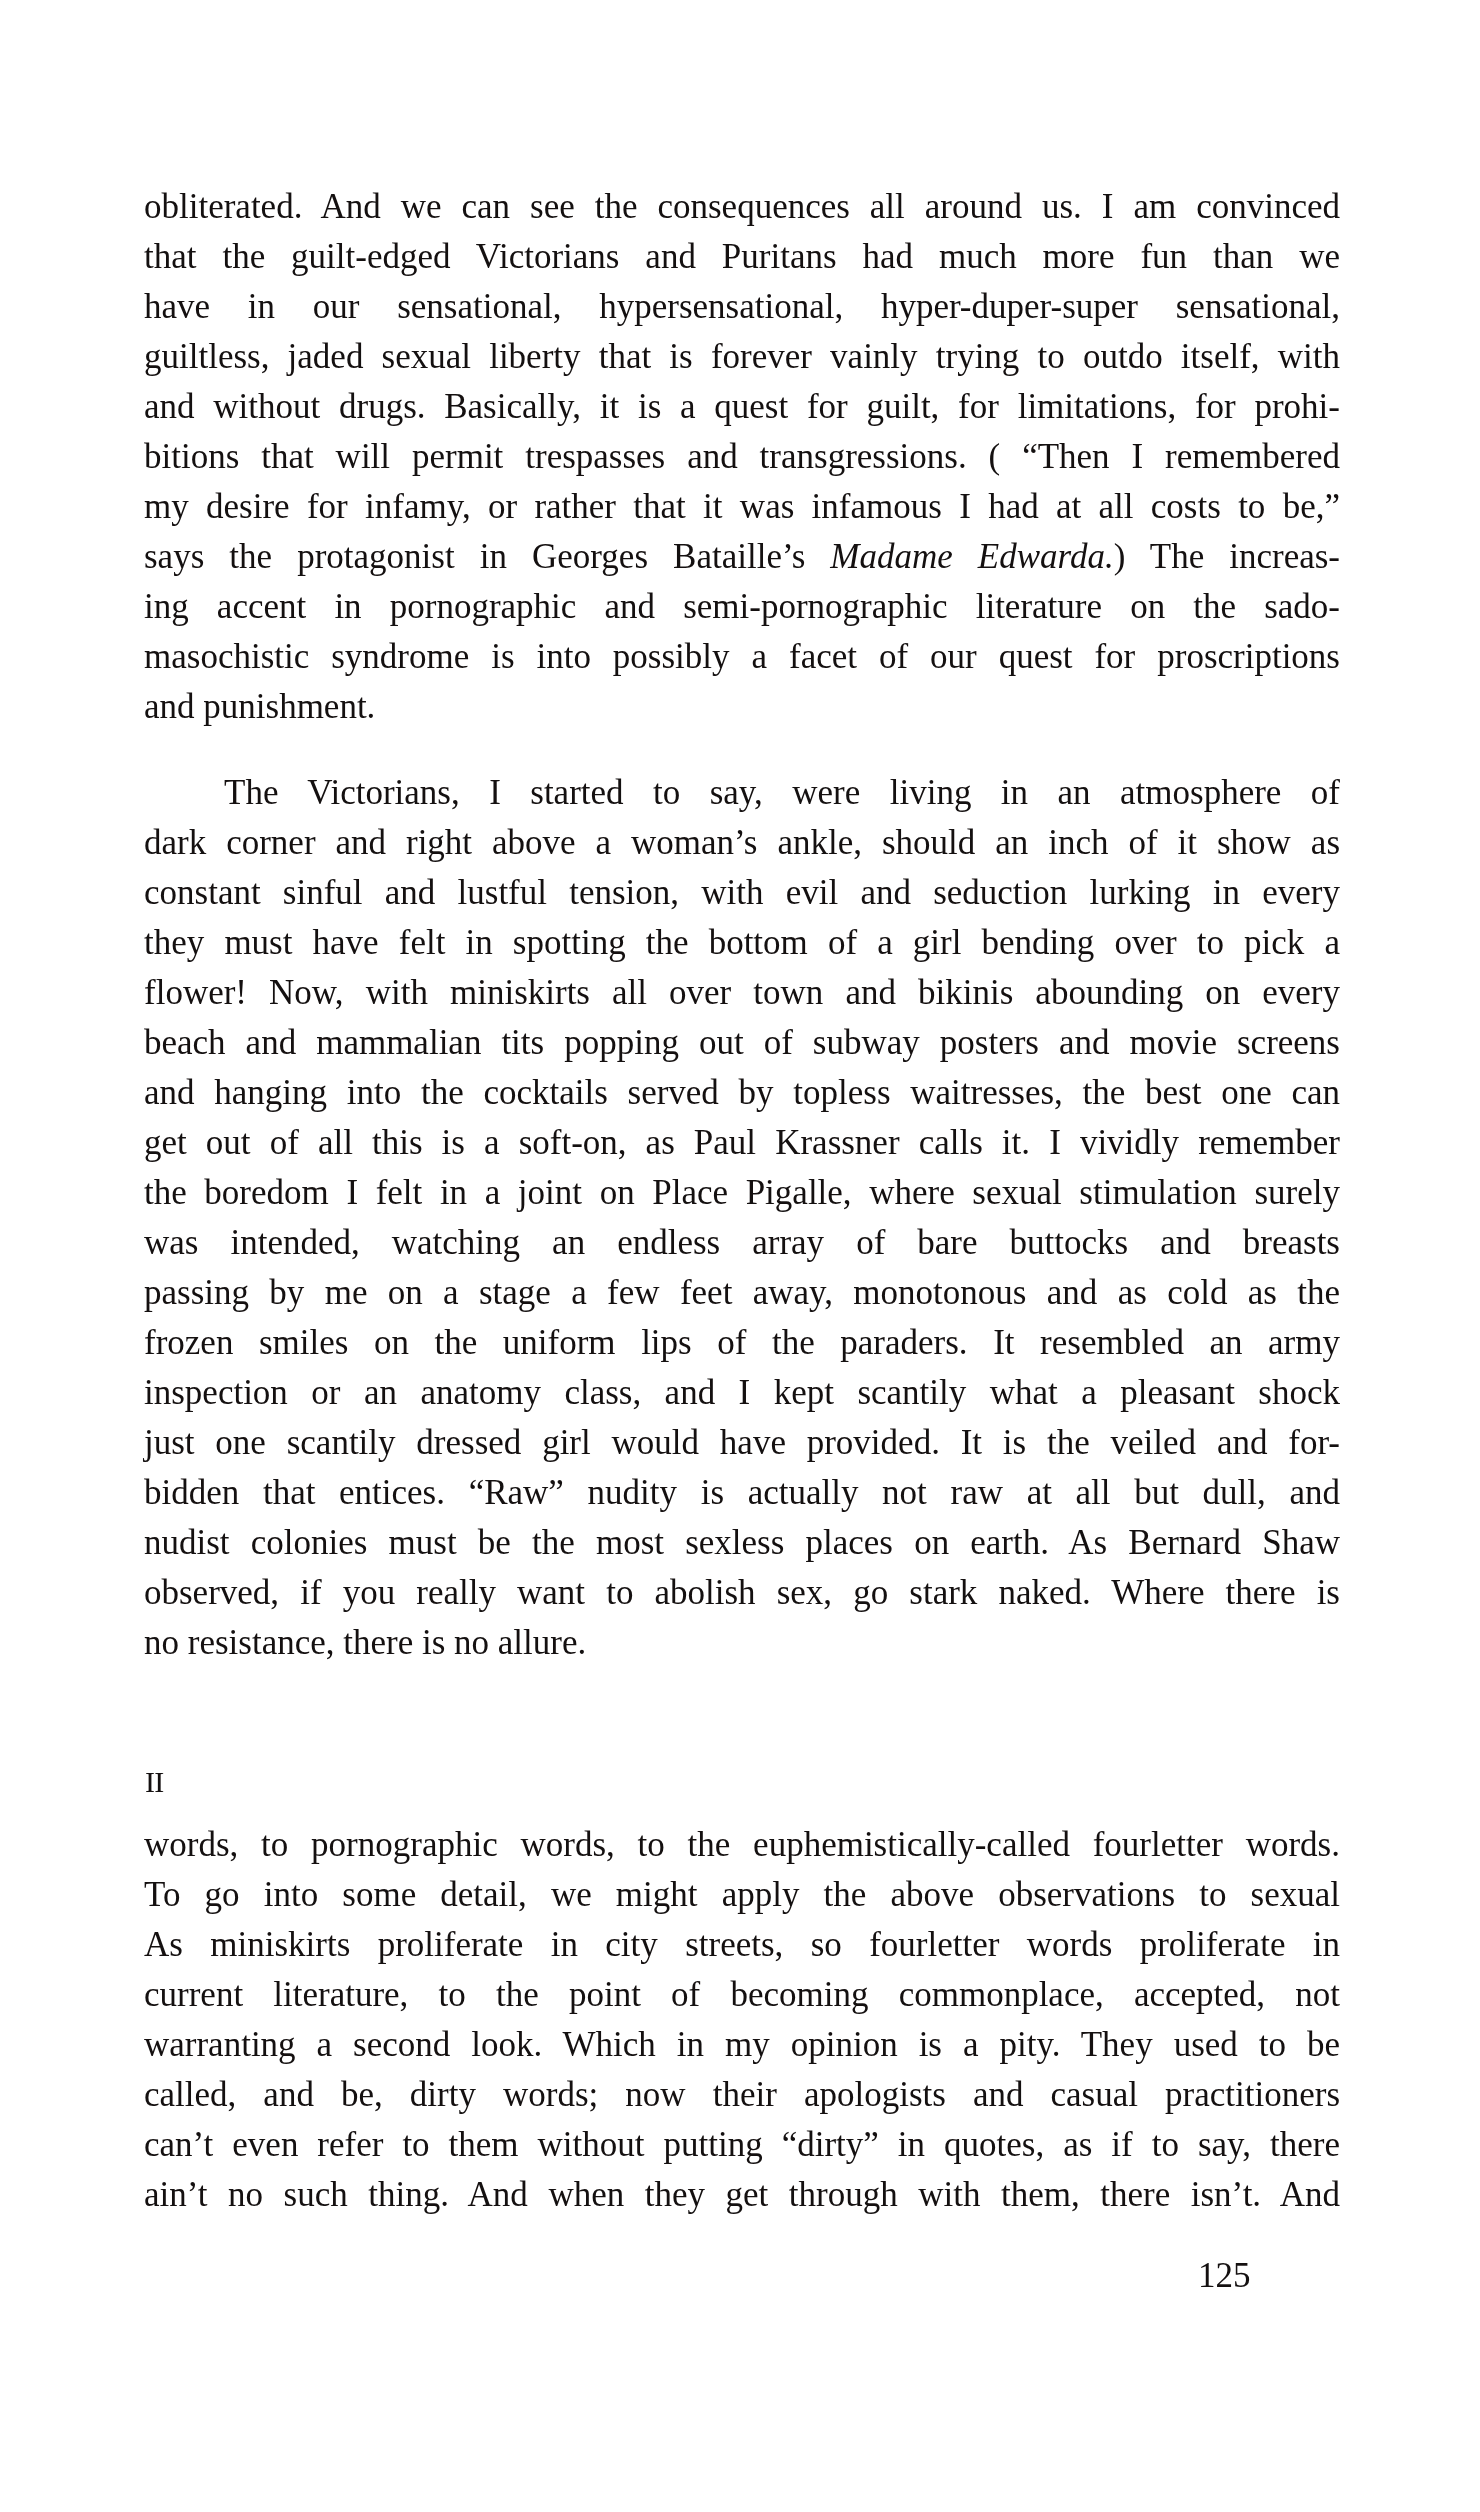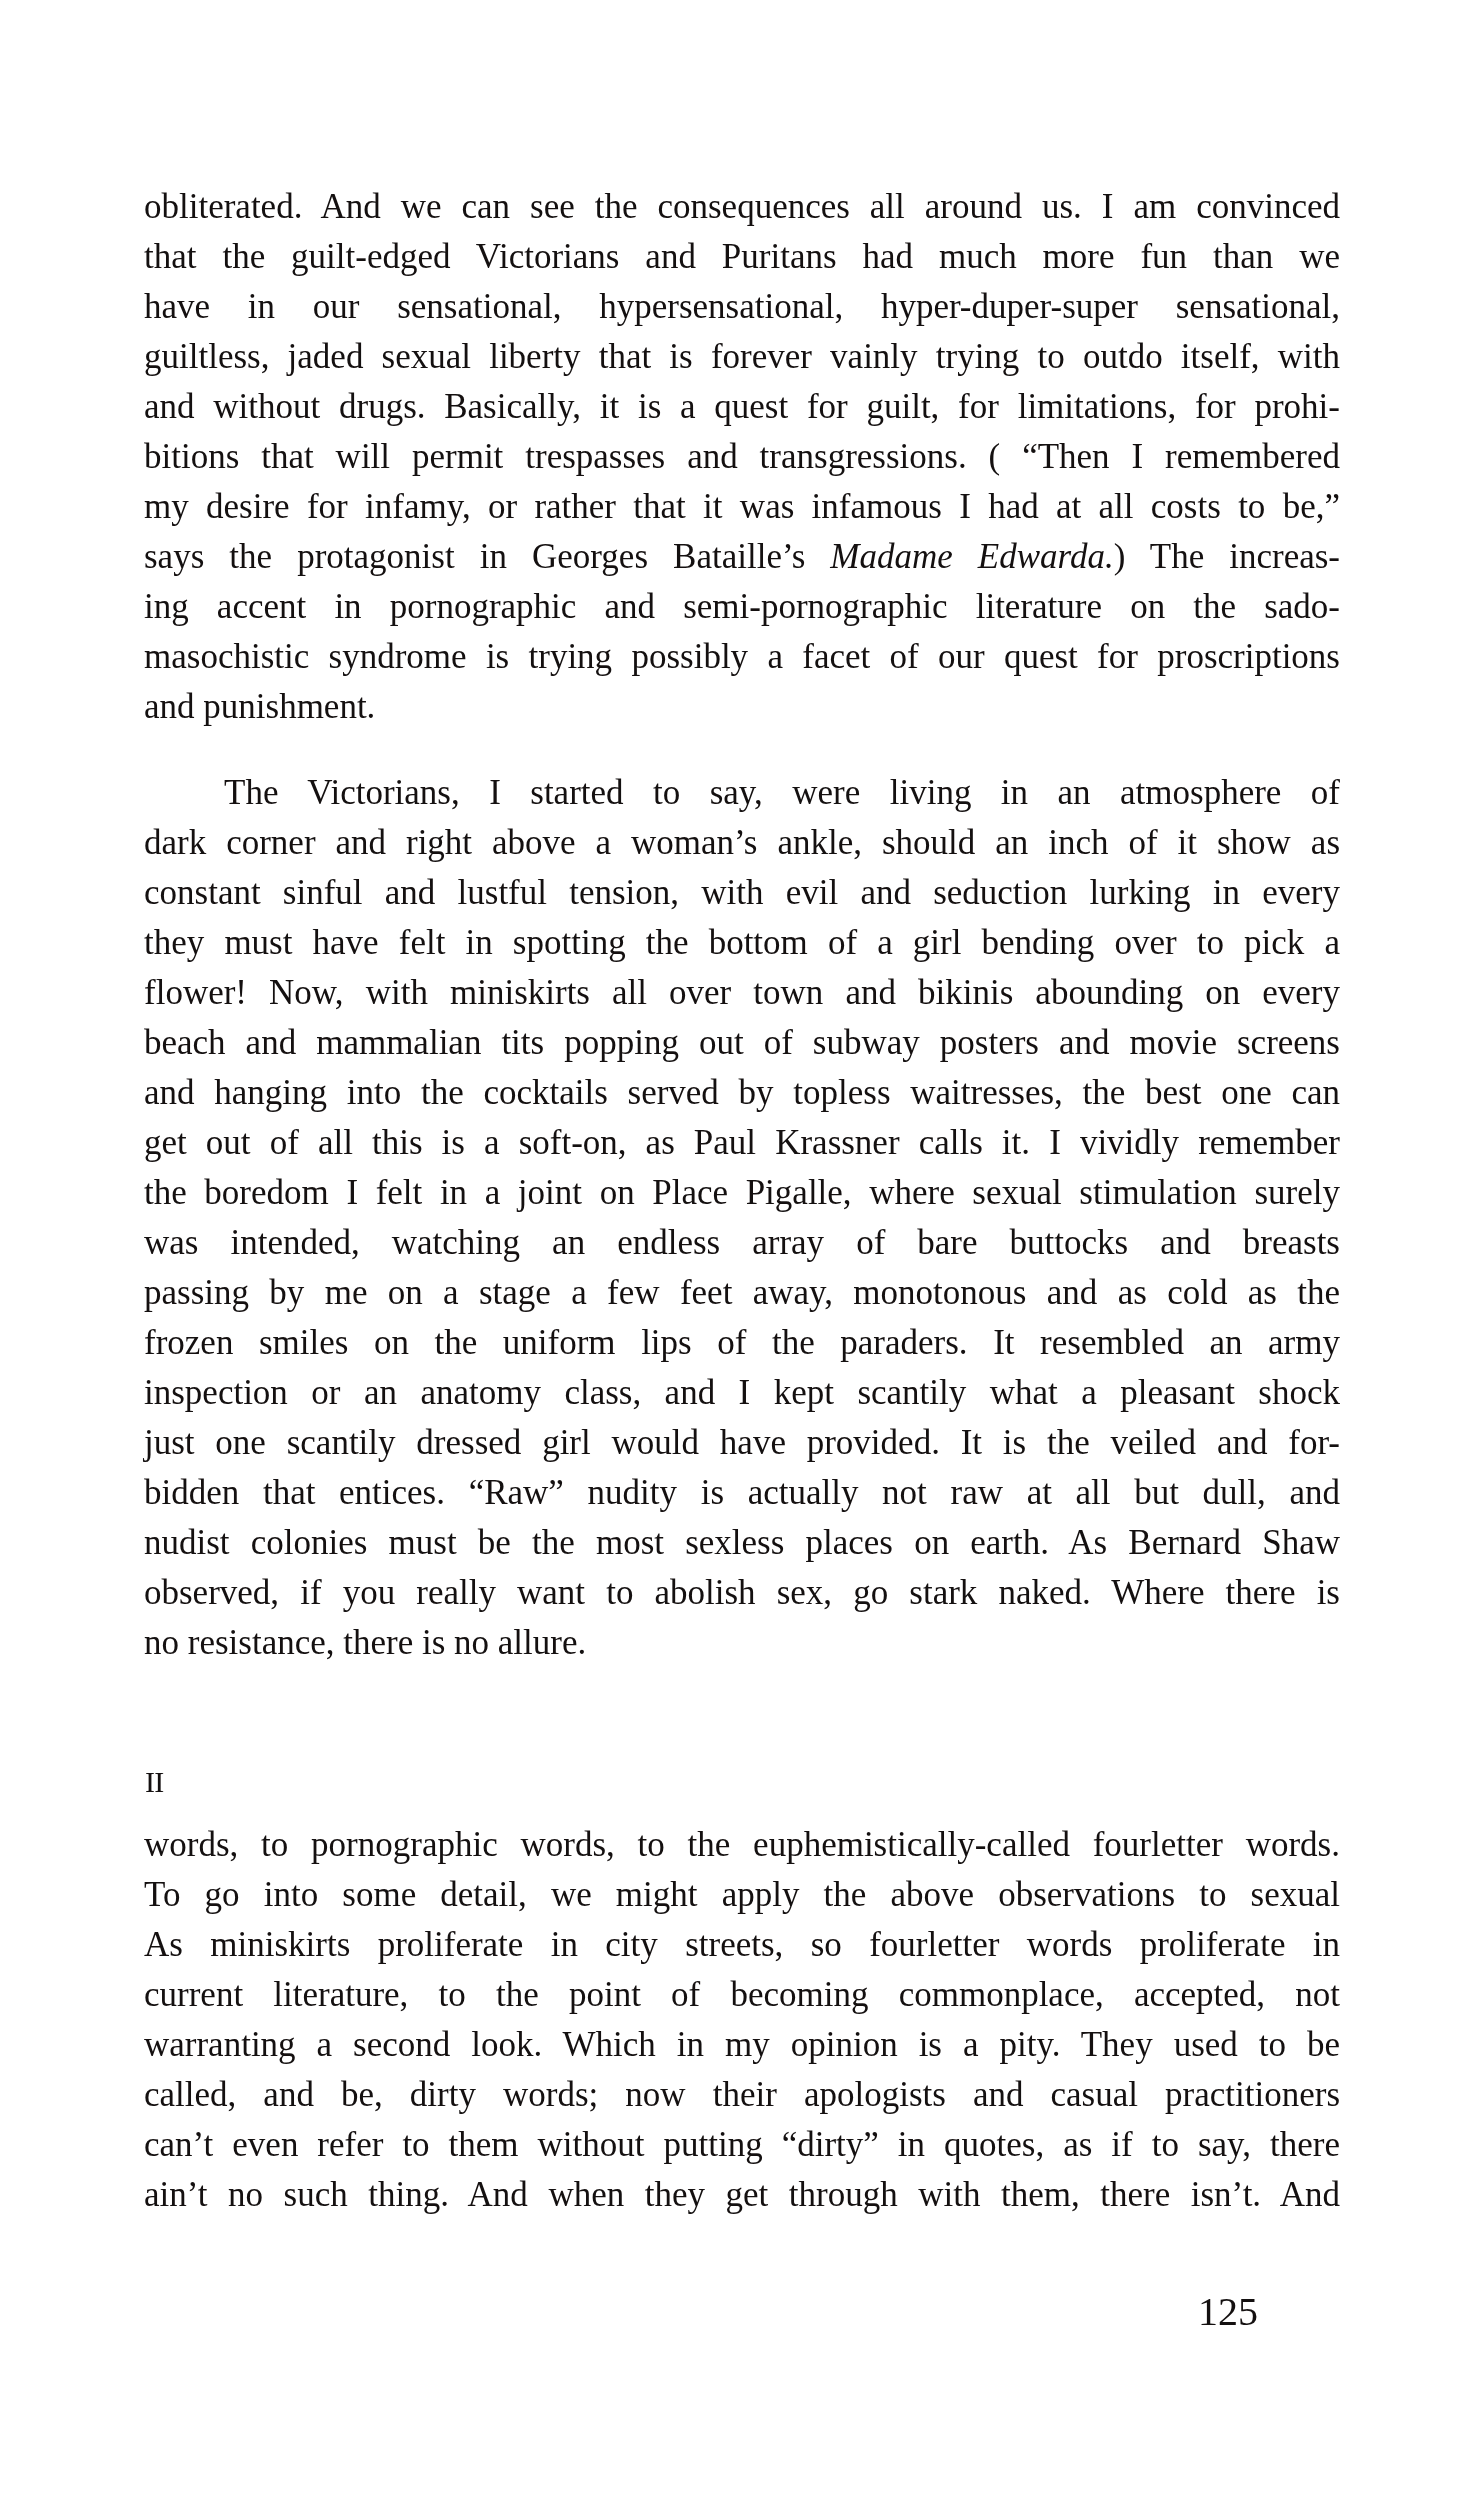--- a/index.html
+++ b/index.html
@@ -55,43 +55,42 @@
     top: 1766px;
     font-size: 30px;
     line-height: 32px;
     font-weight: normal;
     letter-spacing: -0.8px;
   }
   .page-number {
     position: absolute;
     left: 1198px;
     top: 2255px;
-    font-size: 40px;
+    font-size: 35px;
     line-height: 41px;
-    margin-top: 36px;
   }
 </style>
 </head>
 <body>
 
 <div class="page">
 
   <div class="text-block block-1">
 
     <div>
       <span class="line">obliterated. And we can see the consequences all around us. I am convinced</span>
       <span class="line">that the guilt-edged Victorians and Puritans had much more fun than we</span>
       <span class="line">have in our sensational, hypersensational, hyper-duper-super sensational,</span>
       <span class="line">guiltless, jaded sexual liberty that is forever vainly trying to outdo itself, with</span>
       <span class="line">and without drugs. Basically, it is a quest for guilt, for limitations, for prohi-</span>
       <span class="line">bitions that will permit trespasses and transgressions. ( “Then I remembered</span>
       <span class="line">my desire for infamy, or rather that it was infamous I had at all costs to be,”</span>
       <span class="line"><span>says the protagonist in Georges Bataille’s </span><em>Madame Edwarda.</em><span>) The increas-</span></span>
       <span class="line">ing accent in pornographic and semi-pornographic literature on the sado-</span>
-      <span class="line">masochistic syndrome is trying possibly a facet of our quest for proscriptions</span>
+      <span class="line">masochistic syndrome is into possibly a facet of our quest for proscriptions</span>
       <span class="line last">and punishment.</span>
     </div>
 
     <div>
       <span class="line indent">The Victorians, I started to say, were living in an atmosphere of</span>
       <span class="line">dark corner and right above a woman’s ankle, should an inch of it show as</span>
       <span class="line">constant sinful and lustful tension, with evil and seduction lurking in every</span>
       <span class="line">they must have felt in spotting the bottom of a girl bending over to pick a</span>
       <span class="line">flower! Now, with miniskirts all over town and bikinis abounding on every</span>
       <span class="line">beach and mammalian tits popping out of subway posters and movie screens</span>

